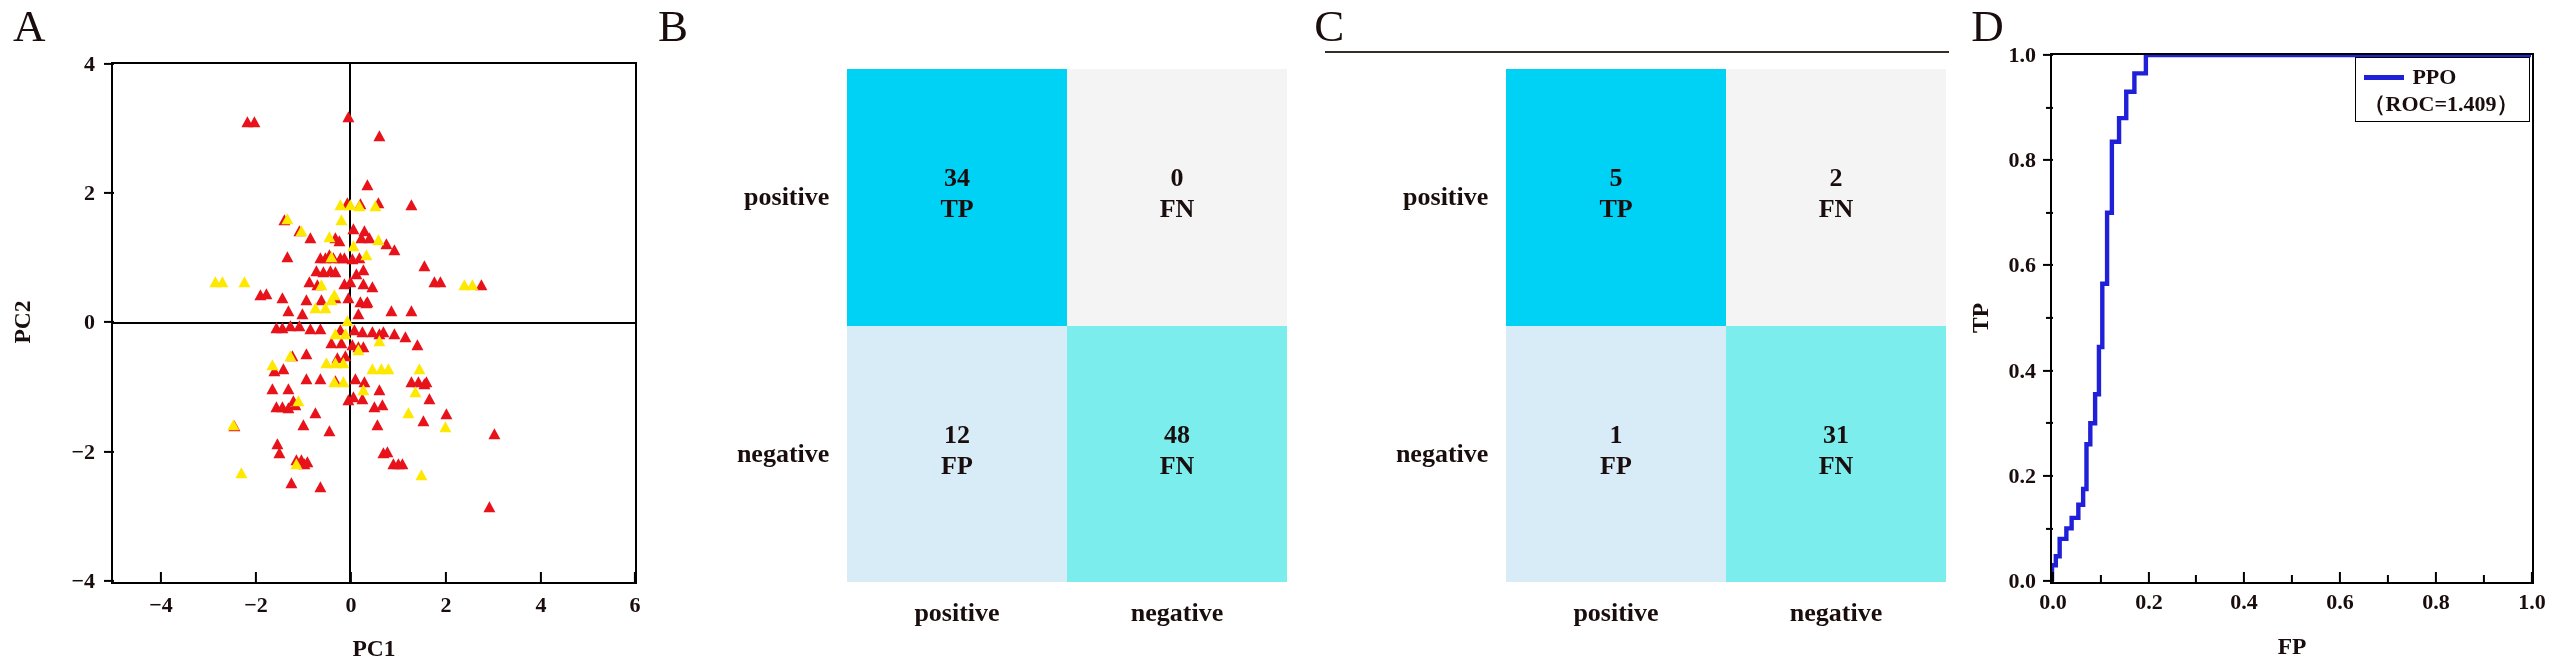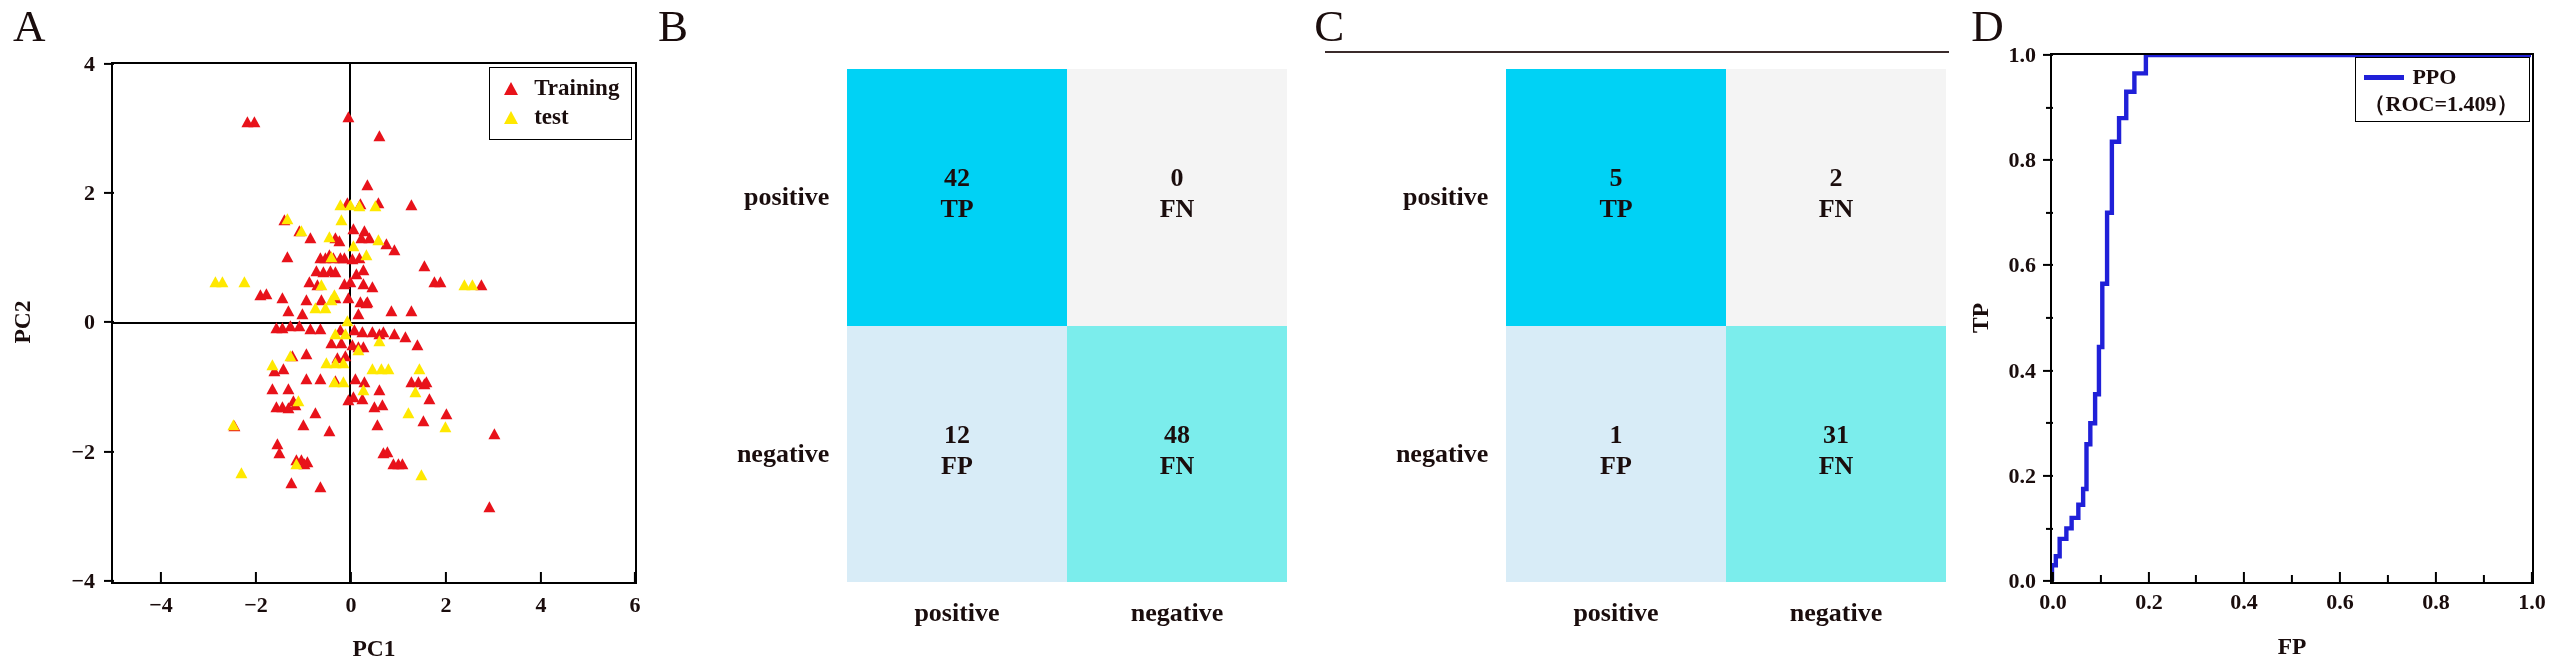--- a/index.html
+++ b/index.html
@@ -238,30 +238,20 @@
           <div class="tri test" style="left: 333px; top: 369px;"></div>
           <div class="tri test" style="left: 121px; top: 367px;"></div>
           <div class="tri test" style="left: 186px; top: 343px;"></div>
           <div class="tri test" style="left: 184px; top: 406px;"></div>
           <div class="tri test" style="left: 129px; top: 415px;"></div>
           <div class="tri test" style="left: 309px; top: 417px;"></div>
           <div class="tri test" style="left: 233px; top: 276px;"></div>
           <div class="tri test" style="left: 223px; top: 276px;"></div>
         </div>
 
-      <div class="legend">
-        <div class="legend-row">
-          <span class="legend-tri"></span>
-          <span class="legend-txt">Training</span>
-        </div>
-        <div class="legend-row">
-          <span class="legend-tri test"></span>
-          <span class="legend-txt">test</span>
-        </div>
-      </div>
     </div>
 
     <div id="a-yticks">
         <div class="ytick-lab" style="top: 581px; right: 550px;">−4</div>
         <div class="tickmark-y" style="top: 581px; right: 531px;"></div>
         <div class="ytick-lab" style="top: 452px; right: 550px;">−2</div>
         <div class="tickmark-y" style="top: 452px; right: 531px;"></div>
         <div class="ytick-lab" style="top: 322px; right: 550px;">0</div>
         <div class="tickmark-y" style="top: 322px; right: 531px;"></div>
         <div class="ytick-lab" style="top: 193px; right: 550px;">2</div>
@@ -284,21 +274,21 @@
         <div class="tickmark-x" style="left: 635px; top: 572px;"></div>
       </div>
     <div class="axis-title ylabel">PC2</div>
     <div class="axis-title xlabel">PC1</div>
   </div>
 
   <div class="panel" id="panelB">
     <div class="panel-letter" style="left:13px;top:4.4px;">B</div>
     <div class="cm-grid" id="b-grid" style="left:202px;top:69px;width:440px;height:513px;">
         <div class="cm-cell" style="background: rgb(0, 210, 245);">
-          <div class="cm-num">42</div>
+          <div class="cm-num">34</div>
           <div class="cm-lab">TP</div>
         </div>
         <div class="cm-cell" style="background: rgb(244, 244, 244);">
           <div class="cm-num">0</div>
           <div class="cm-lab">FN</div>
         </div>
         <div class="cm-cell" style="background: rgb(216, 236, 247);">
           <div class="cm-num">12</div>
           <div class="cm-lab">FP</div>
         </div>

